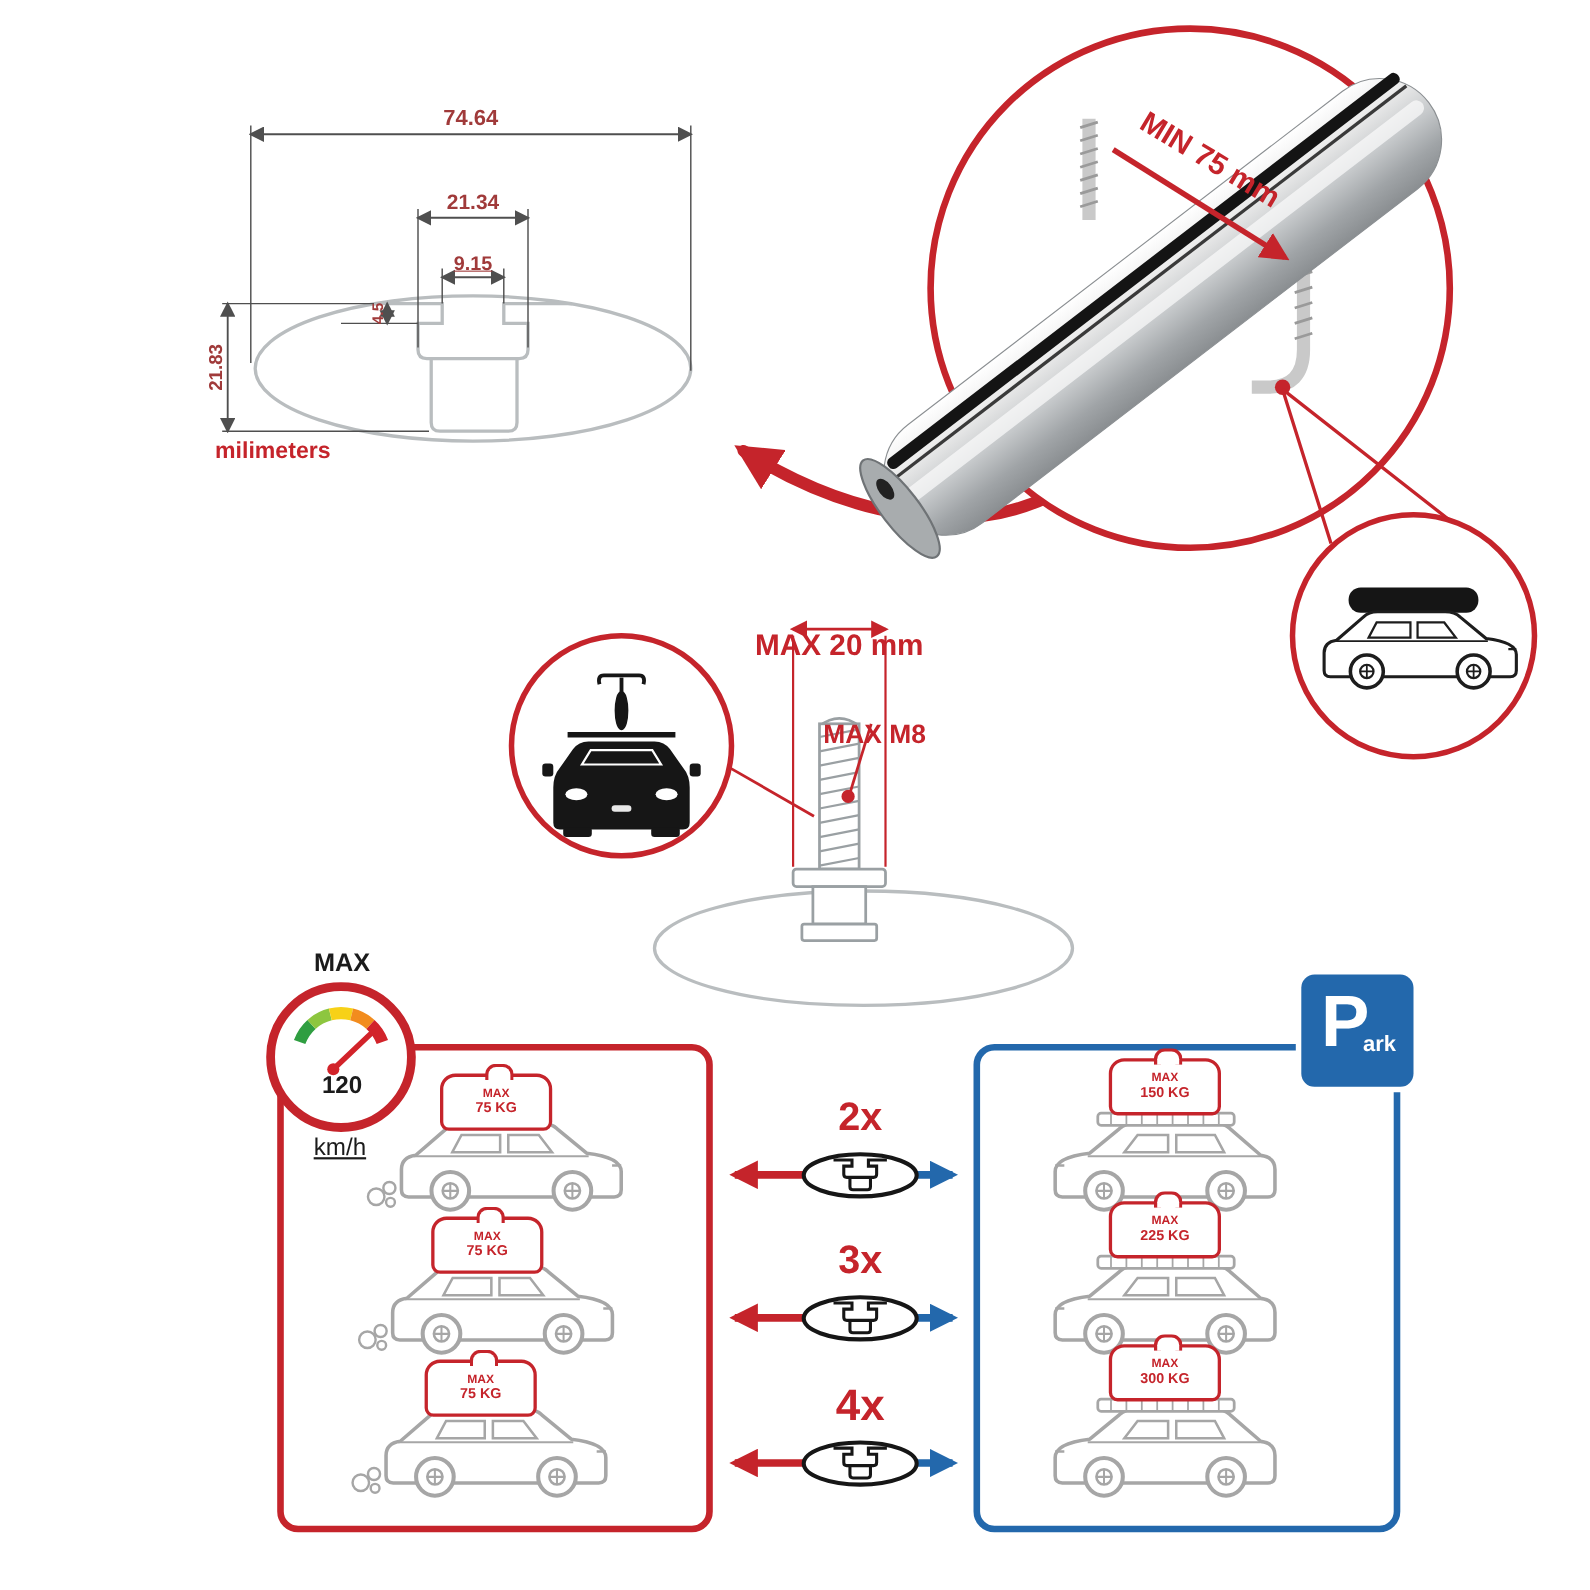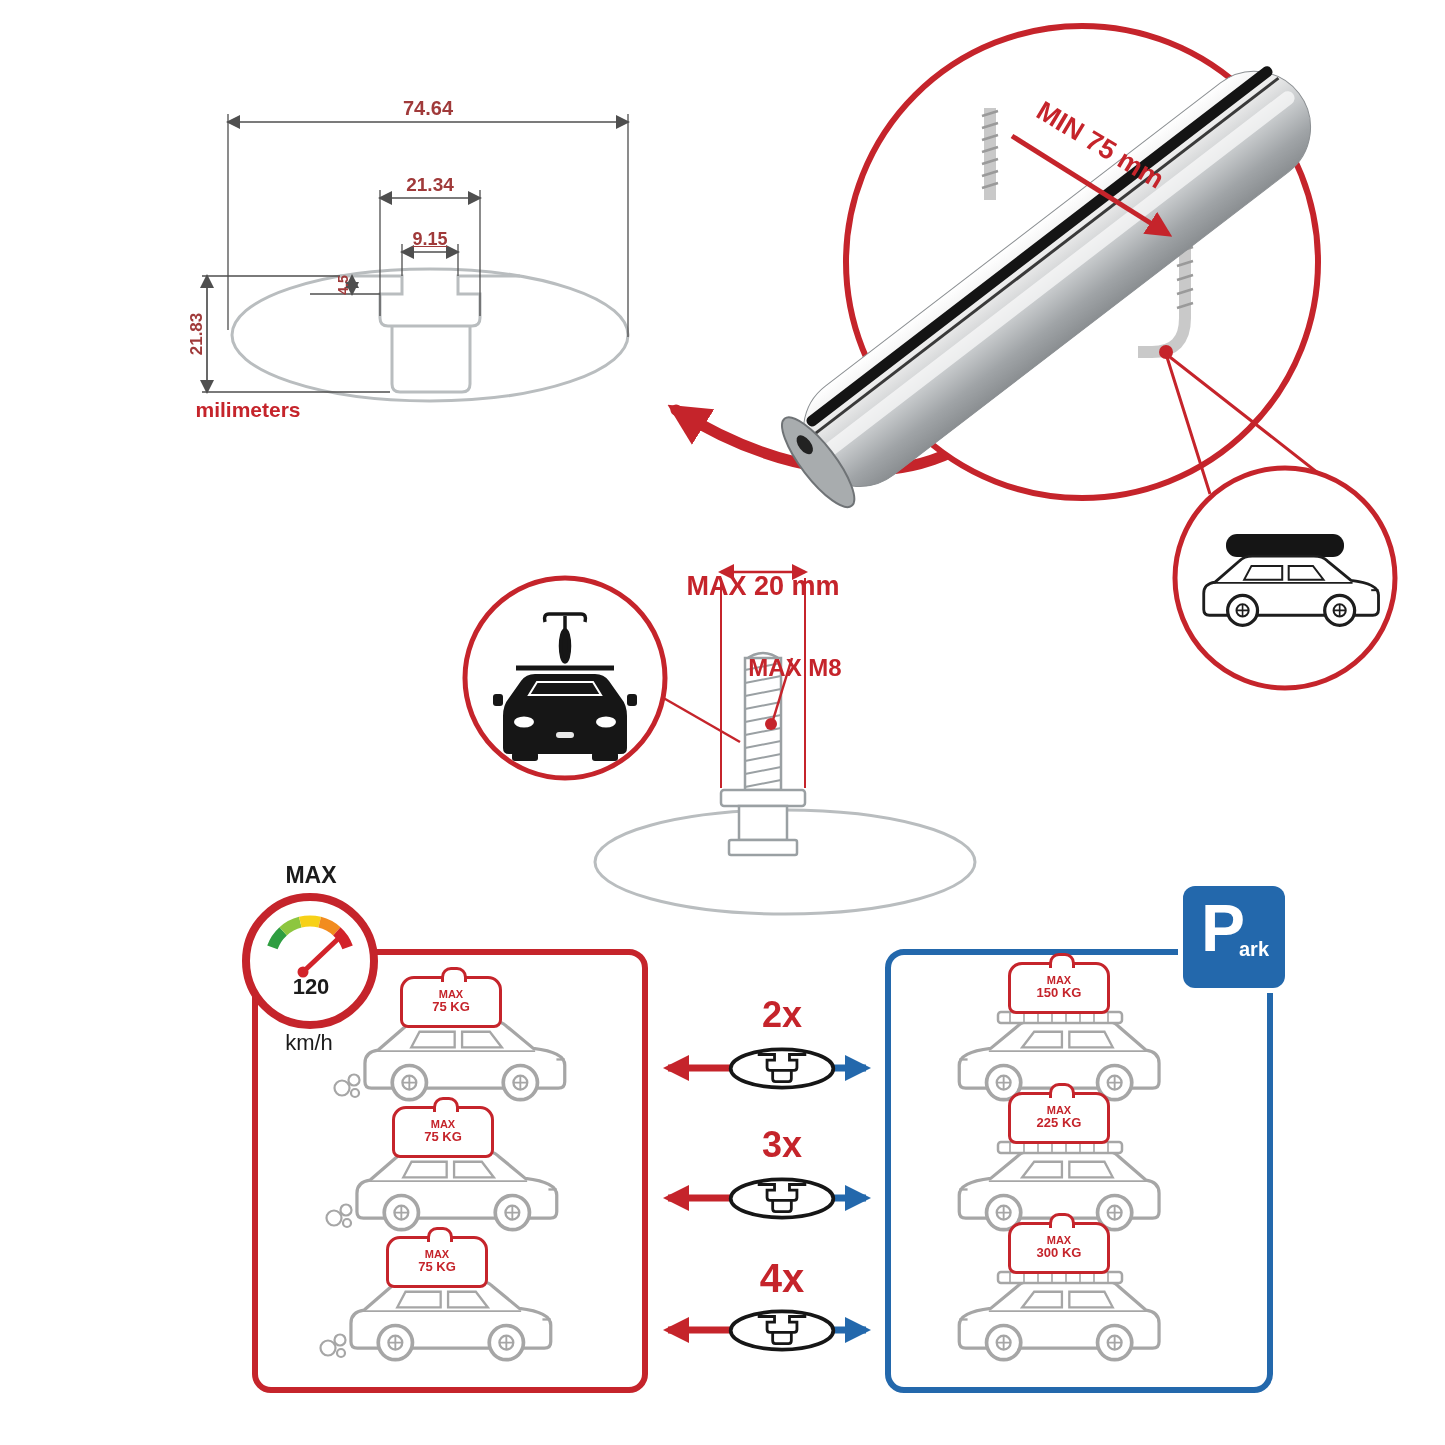--- a/index.html
+++ b/index.html
@@ -243,21 +243,21 @@
 <div class="txt dim" style="left:162px;top:324px;width:70px;font-size:17px;transform:rotate(-90deg);">21.83</div>
 <div class="txt red" style="left:188px;top:398px;width:120px;font-size:21px;">milimeters</div>
 
 <div class="txt red" style="left:1015px;top:130px;width:170px;font-size:27px;transform:rotate(31deg);">MIN 75 mm</div>
 
 <div class="txt red" style="left:683px;top:533px;width:160px;font-size:27px;margin-top:38px;">MAX 20 mm</div>
 <div class="txt red" style="left:723px;top:631px;width:144px;font-size:24px;margin-top:23px;">MAX M8</div>
 
 <div class="txt dark" style="left:272px;top:862px;width:78px;font-size:23px;">MAX</div>
 <div class="txt dark" style="left:272px;top:974px;width:78px;font-size:22px;">120</div>
-<div class="txt dark" style="left:266px;top:1030px;width:86px;font-size:22px;font-weight:normal;">km/h</div>
+<div class="txt dark" style="left:266px;top:1030px;width:86px;font-size:22px;font-weight:normal;text-decoration:underline;">km/h</div>
 
 <div class="txt red" style="left:744px;top:994px;width:76px;font-size:36px;">2x</div>
 <div class="txt red" style="left:744px;top:1124px;width:76px;font-size:36px;">3x</div>
 <div class="txt red" style="left:744px;top:1256px;width:76px;font-size:40px;">4x</div>
 
 <div class="roofbox" style="left:400px;top:976px;">
   <span class="rb-max">MAX</span>
   <span class="rb-kg">75 KG</span>
 </div>
 <div class="roofbox" style="left:392px;top:1106px;">

